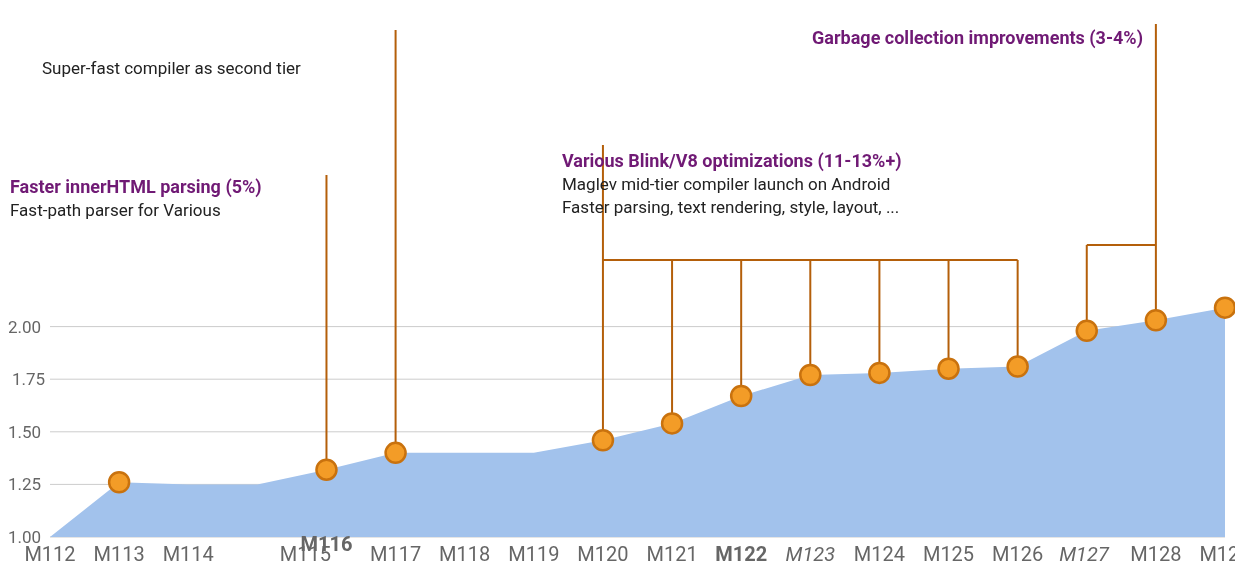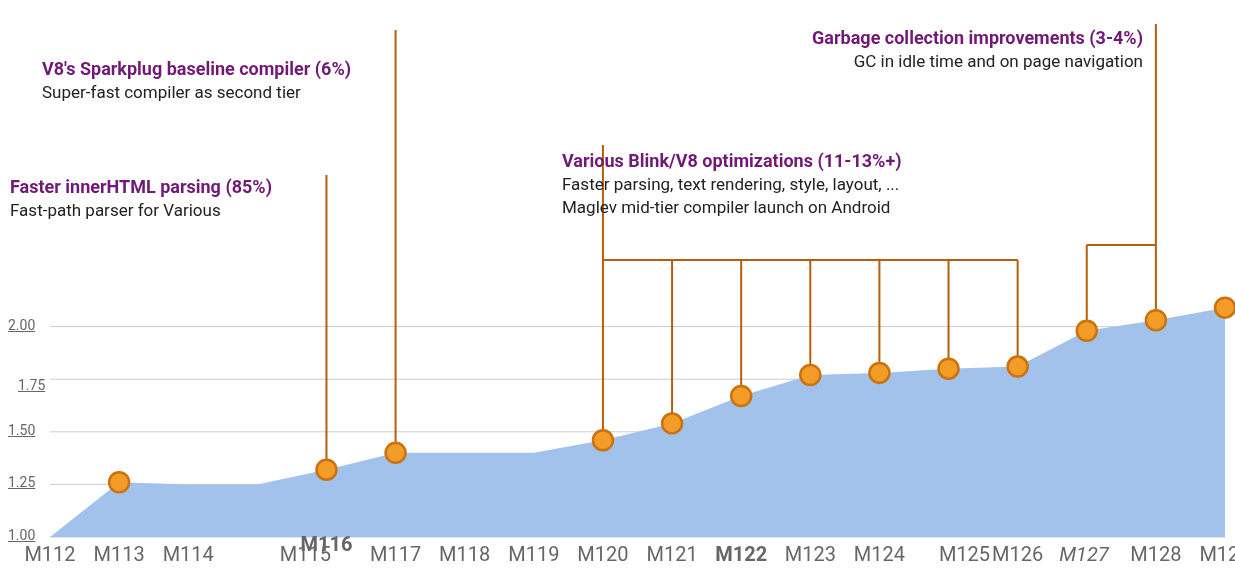--- a/index.html
+++ b/index.html
@@ -29,24 +29,23 @@
   }
   .annotation .sub {
     color: #222;
     font-weight: 400;
     font-size: 17px;
     white-space: nowrap;
   }
   .ytick {
     position: absolute;
     left: 0;
-    font-size: 14px;
+    font-size: 17px;
     color: #666;
     text-align: right;
-    text-decoration: underline;
   }
   .xtick {
     position: absolute;
     font-size: 20px;
     color: #666;
     text-align: center;
     transform: translateX(-50%);
   }
   svg { position: absolute; left: 0; top: 0; }
 </style>
@@ -85,60 +84,58 @@
       <circle cx="810.2941176470589" cy="374.99199999999996" r="10" fill="#f39c27" stroke="#c9720e" stroke-width="2.5"></circle>
       <circle cx="879.4117647058824" cy="372.88800000000003" r="10" fill="#f39c27" stroke="#c9720e" stroke-width="2.5"></circle>
       <circle cx="948.5294117647059" cy="368.68" r="10" fill="#f39c27" stroke="#c9720e" stroke-width="2.5"></circle>
       <circle cx="1017.6470588235294" cy="366.576" r="10" fill="#f39c27" stroke="#c9720e" stroke-width="2.5"></circle>
       <circle cx="1086.764705882353" cy="330.808" r="10" fill="#f39c27" stroke="#c9720e" stroke-width="2.5"></circle>
       <circle cx="1155.8823529411764" cy="320.288" r="10" fill="#f39c27" stroke="#c9720e" stroke-width="2.5"></circle>
       <circle cx="1225" cy="307.66400000000004" r="10" fill="#f39c27" stroke="#c9720e" stroke-width="2.5"></circle>
     </svg>
 
 <div class="annotation" style="left:42px; top:57px; text-align:left;">
-  <div class="title">V8's Sparkplug baseline compiler (6%)</div>
   <div class="sub">Super-fast compiler as second tier</div>
 </div>
 
 <div class="annotation" style="left:10px; top:175px; text-align:left;">
-  <div class="title">Faster innerHTML parsing (85%)</div>
+  <div class="title">Faster innerHTML parsing (5%)</div>
   <div class="sub">Fast-path parser for Various</div>
 </div>
 
 <div class="annotation" style="left:562px; top:149px; text-align:left;">
   <div class="title">Various Blink/V8 optimizations (11-13%+)</div>
+  <div class="sub">Maglev mid-tier compiler launch on Android</div>
   <div class="sub">Faster parsing, text rendering, style, layout, ...</div>
-  <div class="sub">Maglev mid-tier compiler launch on Android</div>
 </div>
 
 <div class="annotation" style="right:92px; top:26px; text-align:right;">
   <div class="title">Garbage collection improvements (3-4%)</div>
-  <div class="sub">GC in idle time and on page navigation</div>
 </div>
 
 <div class="ytick" style="top: 527px; left: 8px;">1.00</div>
 <div class="ytick" style="top: 474.4px; left: 8px;">1.25</div>
 <div class="ytick" style="top: 421.8px; left: 8px;">1.50</div>
-<div class="ytick" style="top: 369.2px; left: 18px; margin-top: 8px;">1.75</div>
+<div class="ytick" style="top: 369.2px; left: 12px;">1.75</div>
 <div class="ytick" style="top: 316.6px; left: 8px;">2.00</div>
 
 <div id="xticks">
       <div class="xtick" style="left: 50px; top: 542px;">M112</div>
       <div class="xtick" style="left: 119.118px; top: 542px;">M113</div>
       <div class="xtick" style="left: 188.235px; top: 542px;">M114</div>
       <div class="xtick" style="left: 257.353px; top: 542px; margin-left: 48px;">M115</div>
       <div class="xtick" style="left: 326.471px; top: 532px; font-weight: bold;">M116</div>
       <div class="xtick" style="left: 395.588px; top: 542px;">M117</div>
       <div class="xtick" style="left: 464.706px; top: 542px;">M118</div>
       <div class="xtick" style="left: 533.824px; top: 542px;">M119</div>
       <div class="xtick" style="left: 602.941px; top: 542px;">M120</div>
       <div class="xtick" style="left: 672.059px; top: 542px;">M121</div>
       <div class="xtick" style="left: 741.176px; top: 542px; font-weight: bold;">M122</div>
-      <div class="xtick" style="left: 810.294px; top: 542px;">M123</div>
+      <div class="xtick" style="left: 810.294px; top: 542px; font-style: italic;">M123</div>
       <div class="xtick" style="left: 879.412px; top: 542px;">M124</div>
-      <div class="xtick" style="left: 948.529px; top: 542px; margin-left: 16px;">M125</div>
+      <div class="xtick" style="left: 948.529px; top: 542px;">M125</div>
       <div class="xtick" style="left: 1017.65px; top: 542px;">M126</div>
       <div class="xtick" style="left: 1084px; top: 542px; font-style: italic;">M127</div>
       <div class="xtick" style="left: 1155.88px; top: 542px;">M128</div>
       <div class="xtick" style="left: 1225px; top: 542px;">M129</div>
     </div>
 
 </div>
 
 </body></html>

